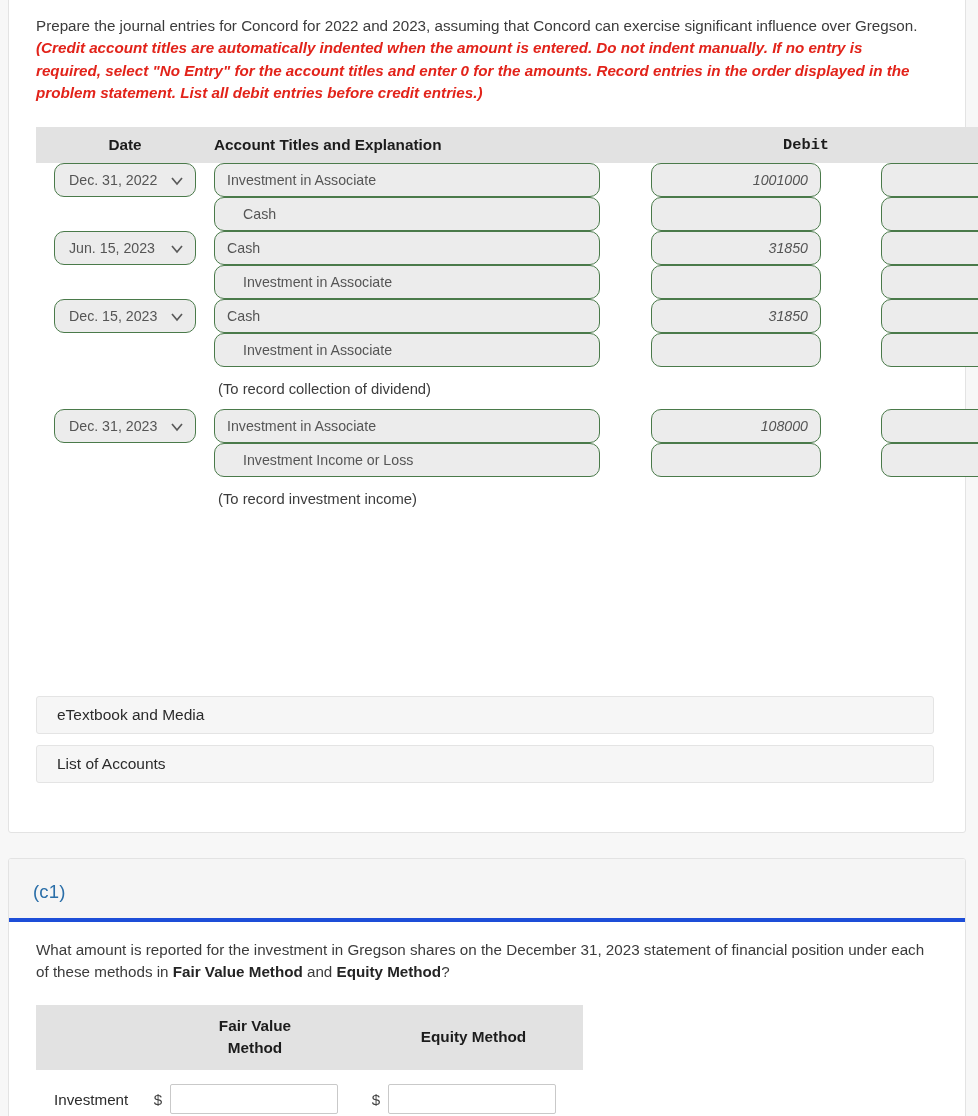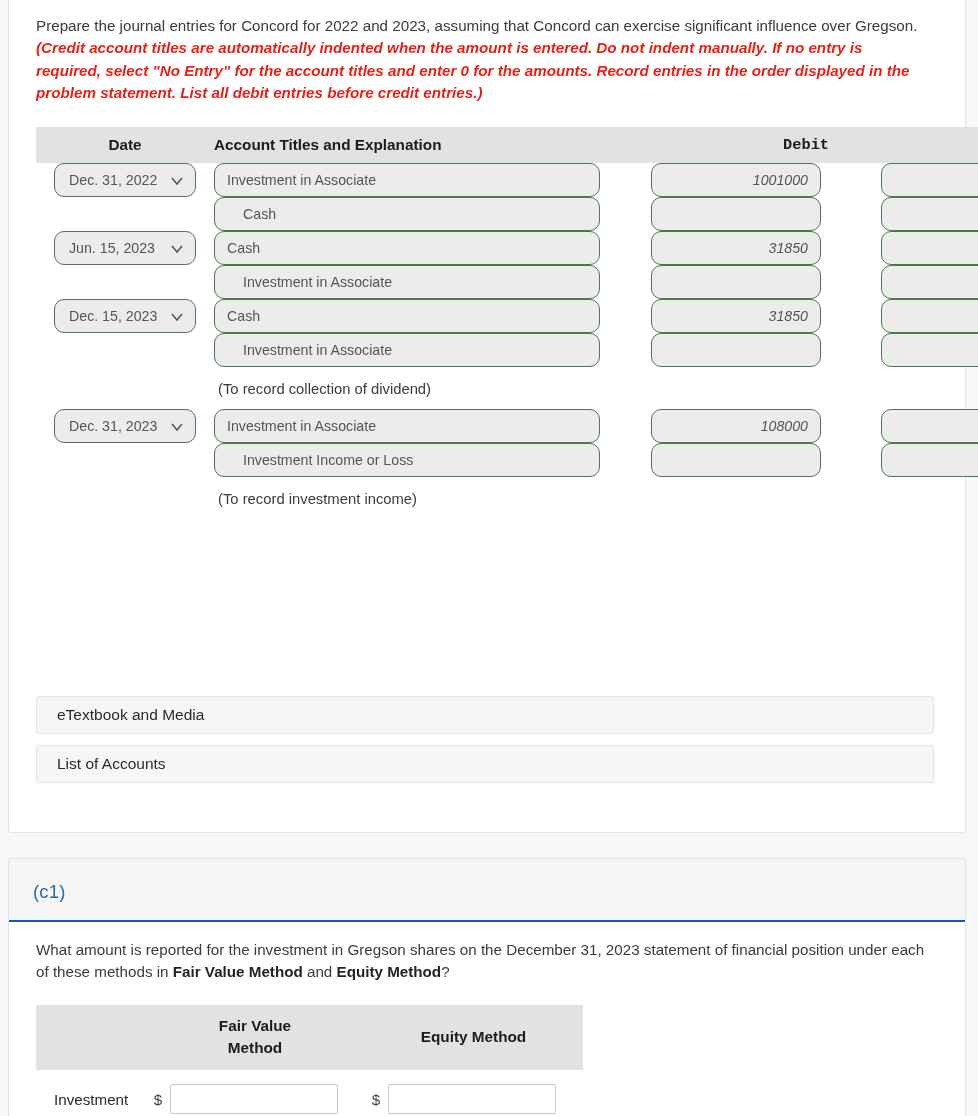--- a/index.html
+++ b/index.html
@@ -20,21 +20,21 @@
     background: #ffffff;
     border: 1px solid #e3e3e3;
     border-radius: 3px;
     overflow: hidden;
   }
   #card-journal { top: -8px; height: 841px; }
   #card-c1 { top: 858px; height: 270px; }
 
   .card-header {
     background: #f5f5f5;
-    border-bottom: 2px solid #1d4ed8;
+    border-bottom: 4px solid #1d4ed8;
     height: 63px;
     padding: 22px 0 0 24px;
   }
   .card-header .part-label {
     color: #2a6ea8;
     font-size: 18.5px;
     letter-spacing: .2px;
   }
 
   

